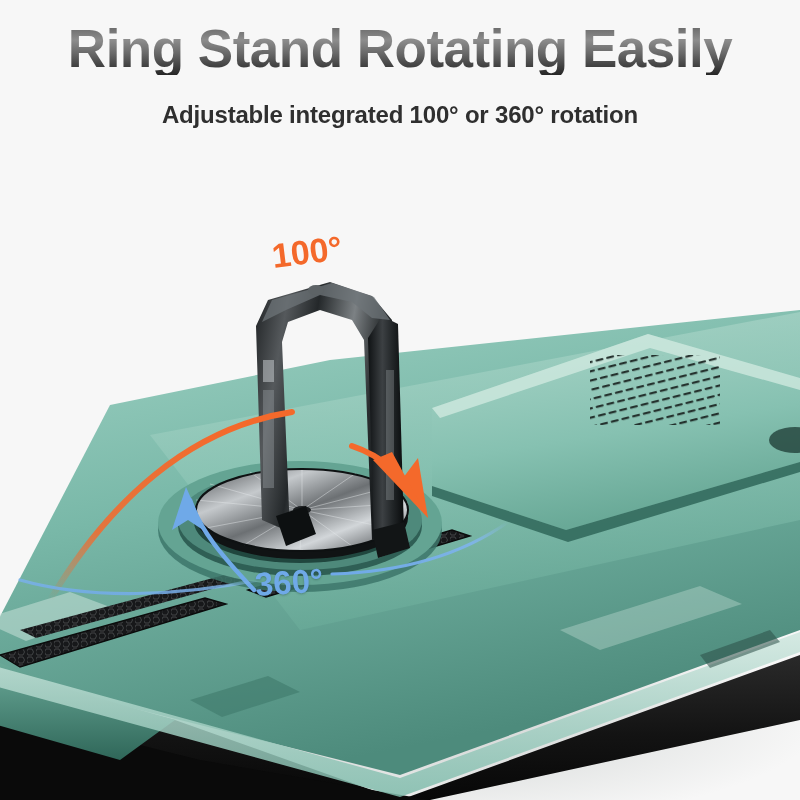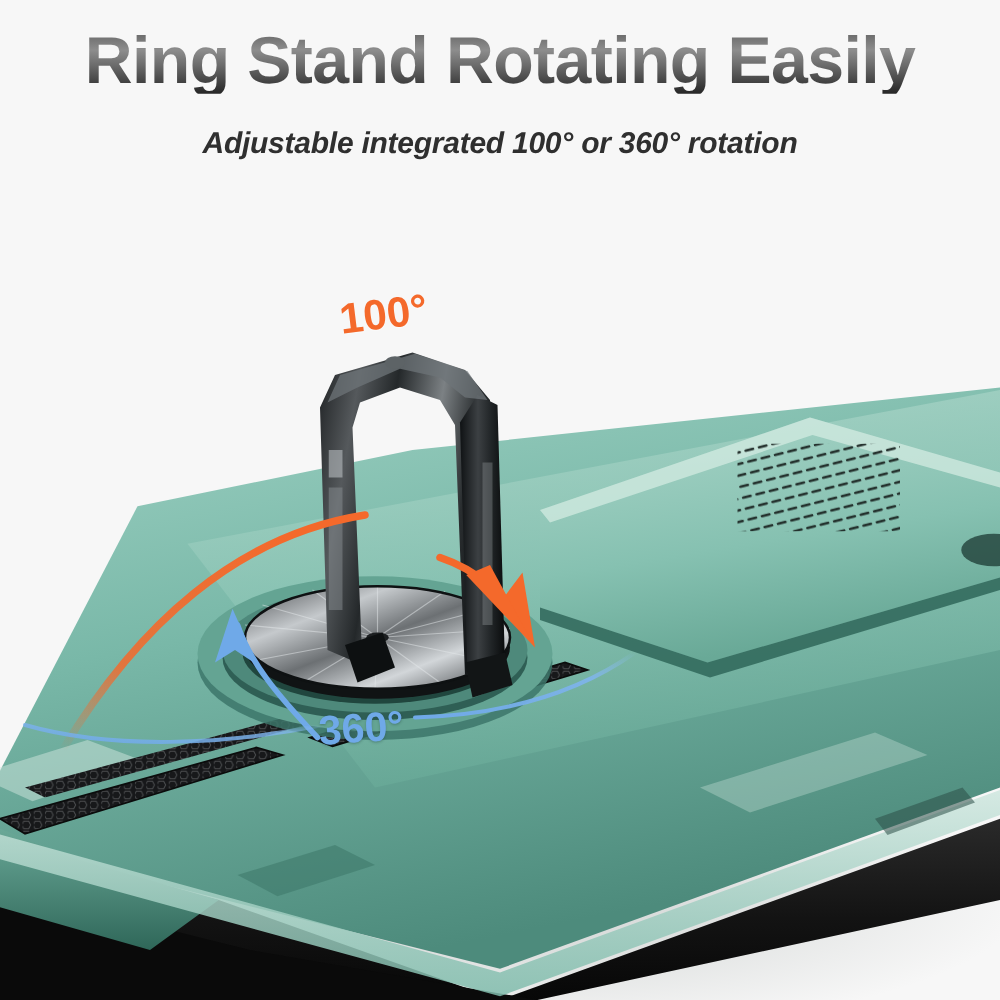--- a/index.html
+++ b/index.html
@@ -38,21 +38,20 @@
   #subhead {
     position: absolute;
     left: 0; top: 101px;
     width: 800px;
     text-align: center;
     font-size: 24px;
     font-weight: bold;
     color: #2f2f2f;
     letter-spacing: -0.2px;
     white-space: nowrap;
-    font-style: italic;
   }
   #badge {
     position: absolute;
     left: 50%;
     transform: translateX(-50%);
     top: 155px;
     padding: 6px 20px 7px 20px;
     border: 2px solid #f07b3f;
     border-radius: 20px;
     font-size: 21px;

